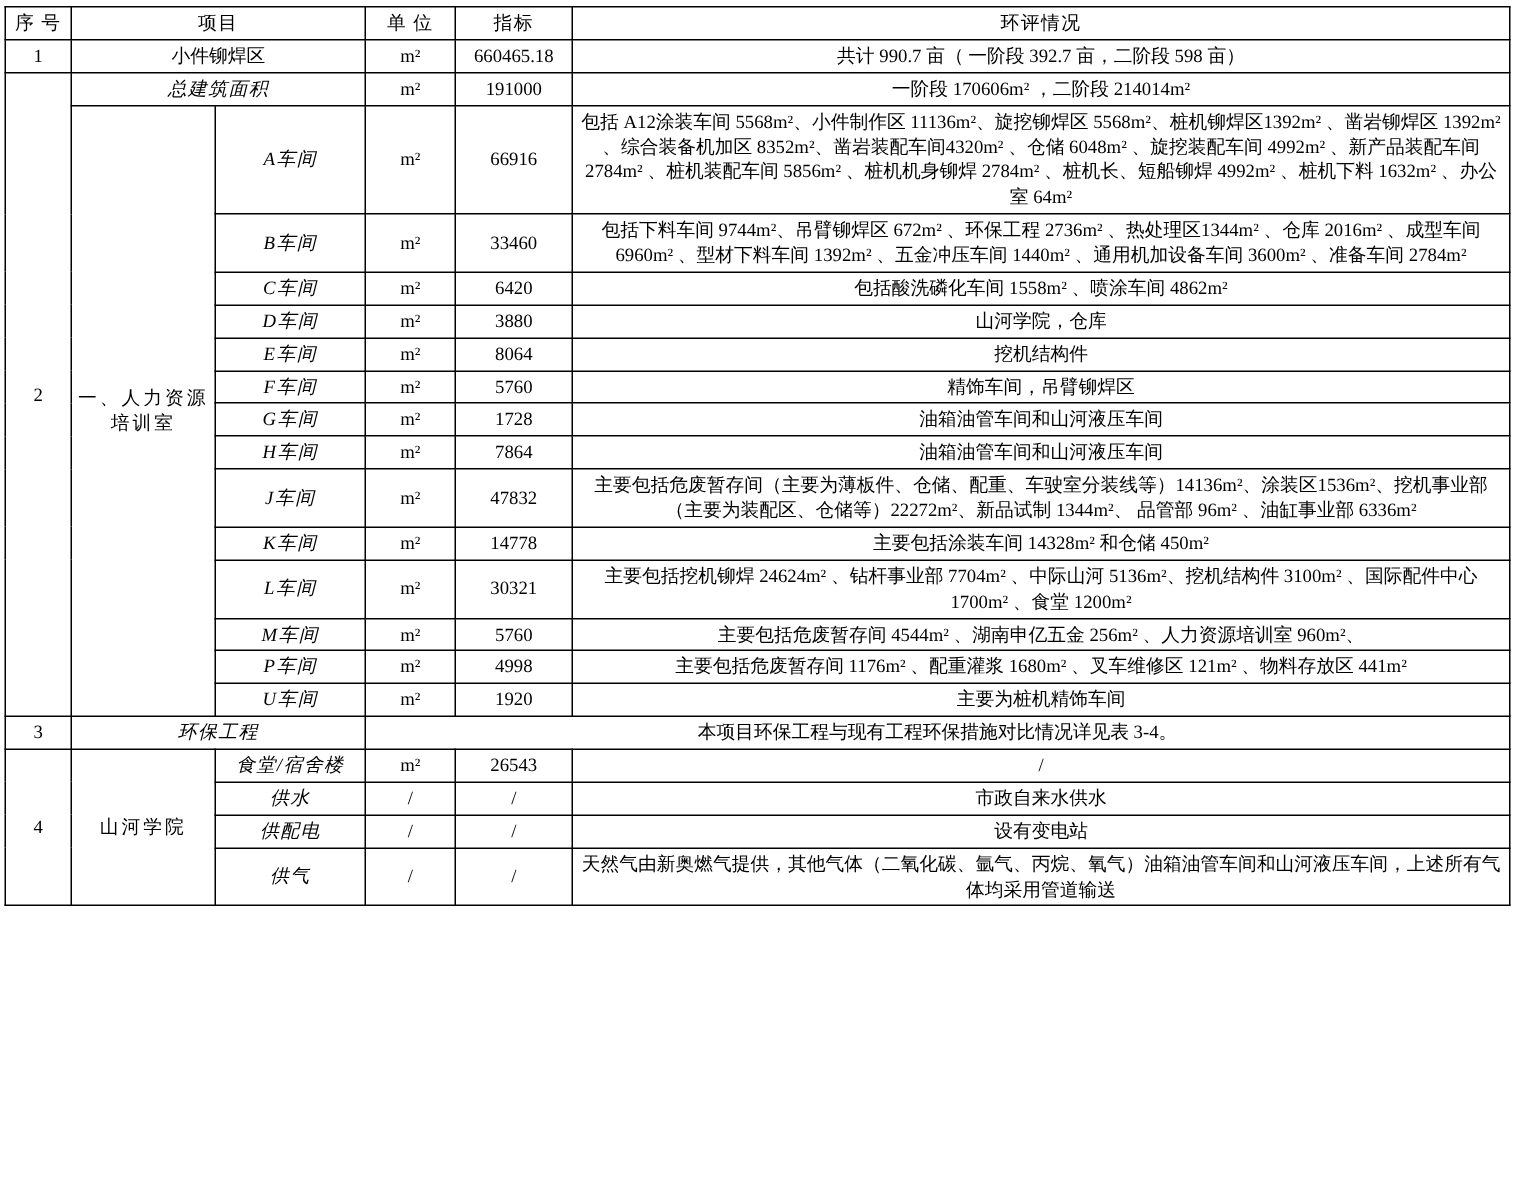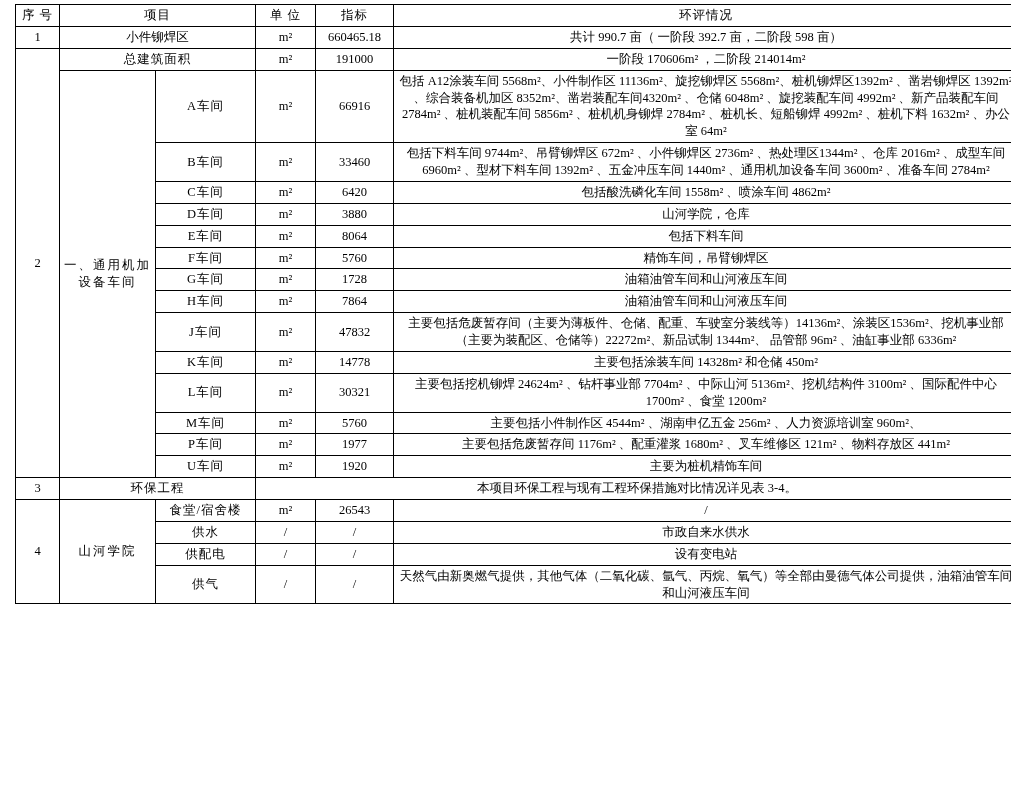--- a/index.html
+++ b/index.html
@@ -8,21 +8,21 @@
     background: #ffffff;
   }
   body {
     font-family: "Liberation Serif", "DejaVu Serif", serif;
     color: #000000;
     width: 1011px;
   }
   .sheet {
     width: 1011px;
     box-sizing: border-box;
-    padding: 4px 3px 3px 15px;
+    padding: 4px 3px 3px 3px;
   }
   table.main {
     border-collapse: collapse;
     table-layout: fixed;
     width: 1004px;
     margin: 0;
   }
   table.main td, table.main th {
     border: 1px solid #000000;
     padding: 2px 3px;
@@ -51,20 +51,21 @@
     line-height: 1.55;
     padding: 4px 6px;
   }
   .desc-left {
     text-align: justify;
     text-align-last: center;
   }
   .sub-name {
     font-size: 12.5px;
     letter-spacing: 1px;
+    font-style: italic;
   }
   .unit {
     font-size: 11.5px;
   }
   .num {
     font-size: 12.5px;
   }
   .spanlabel {
     font-size: 13px;
     line-height: 1.6;
@@ -104,53 +105,53 @@
 
       <tr>
         <td rowspan="15" class="big">2</td>
         <td colspan="2" class="sub-name">总建筑面积</td>
         <td class="unit">m²</td>
         <td class="num">191000</td>
         <td class="desc">一阶段  170606m²  ，二阶段  214014m²</td>
       </tr>
 
       <tr>
-        <td rowspan="14" class="spanlabel">一、通用机加设备车间</td>
+        <td rowspan="14" class="spanlabel">一、人力资源培训室</td>
         <td class="sub-name">A车间</td>
         <td class="unit">m²</td>
         <td class="num">66916</td>
         <td class="desc desc-left">包括  A12涂装车间  5568m²、小件制作区  11136m²、旋挖铆焊区  5568m²、桩机铆焊区1392m²  、凿岩铆焊区  1392m²  、综合装备机加区  8352m²、凿岩装配车间4320m²  、仓储  6048m²  、旋挖装配车间  4992m²  、新产品装配车间  2784m²  、桩机装配车间  5856m²  、桩机机身铆焊  2784m²  、桩机长、短船铆焊  4992m²  、桩机下料  1632m²  、办公室  64m²</td>
       </tr>
 
       <tr>
         <td class="sub-name">B车间</td>
         <td class="unit">m²</td>
         <td class="num">33460</td>
-        <td class="desc desc-left">包括下料车间  9744m²、吊臂铆焊区  672m²  、小件铆焊区  2736m²  、热处理区1344m²  、仓库  2016m²  、成型车间  6960m²  、型材下料车间  1392m²  、五金冲压车间  1440m²  、通用机加设备车间  3600m²  、准备车间  2784m²</td>
+        <td class="desc desc-left">包括下料车间  9744m²、吊臂铆焊区  672m²  、环保工程  2736m²  、热处理区1344m²  、仓库  2016m²  、成型车间  6960m²  、型材下料车间  1392m²  、五金冲压车间  1440m²  、通用机加设备车间  3600m²  、准备车间  2784m²</td>
       </tr>
 
       <tr>
         <td class="sub-name">C车间</td>
         <td class="unit">m²</td>
         <td class="num">6420</td>
         <td class="desc">包括酸洗磷化车间  1558m²  、喷涂车间  4862m²</td>
       </tr>
 
       <tr>
         <td class="sub-name">D车间</td>
         <td class="unit">m²</td>
         <td class="num">3880</td>
         <td class="desc">山河学院，仓库</td>
       </tr>
 
       <tr>
         <td class="sub-name">E车间</td>
         <td class="unit">m²</td>
         <td class="num">8064</td>
-        <td class="desc">包括下料车间</td>
+        <td class="desc">挖机结构件</td>
       </tr>
 
       <tr>
         <td class="sub-name">F车间</td>
         <td class="unit">m²</td>
         <td class="num">5760</td>
         <td class="desc">精饰车间，吊臂铆焊区</td>
       </tr>
 
       <tr>
@@ -185,27 +186,27 @@
         <td class="sub-name">L车间</td>
         <td class="unit">m²</td>
         <td class="num">30321</td>
         <td class="desc desc-left">主要包括挖机铆焊  24624m²  、钻杆事业部  7704m²  、中际山河  5136m²、挖机结构件  3100m²  、国际配件中心  1700m²  、食堂  1200m²</td>
       </tr>
 
       <tr>
         <td class="sub-name">M车间</td>
         <td class="unit">m²</td>
         <td class="num">5760</td>
-        <td class="desc">主要包括小件制作区  4544m²  、湖南申亿五金  256m²  、人力资源培训室  960m²、</td>
+        <td class="desc">主要包括危废暂存间  4544m²  、湖南申亿五金  256m²  、人力资源培训室  960m²、</td>
       </tr>
 
       <tr>
         <td class="sub-name">P车间</td>
         <td class="unit">m²</td>
-        <td class="num">1977</td>
+        <td class="num">4998</td>
         <td class="desc desc-left">主要包括危废暂存间  1176m²  、配重灌浆  1680m²  、叉车维修区  121m²  、物料存放区  441m²</td>
       </tr>
 
       <tr>
         <td class="sub-name">U车间</td>
         <td class="unit">m²</td>
         <td class="num">1920</td>
         <td class="desc">主要为桩机精饰车间</td>
       </tr>
 
@@ -235,17 +236,17 @@
         <td class="sub-name">供配电</td>
         <td class="unit">/</td>
         <td class="num">/</td>
         <td class="desc">设有变电站</td>
       </tr>
 
       <tr>
         <td class="sub-name">供气</td>
         <td class="unit">/</td>
         <td class="num">/</td>
-        <td class="desc desc-left">天然气由新奥燃气提供，其他气体（二氧化碳、氩气、丙烷、氧气）等全部由曼德气体公司提供，油箱油管车间和山河液压车间</td>
+        <td class="desc desc-left">天然气由新奥燃气提供，其他气体（二氧化碳、氩气、丙烷、氧气）油箱油管车间和山河液压车间，上述所有气体均采用管道输送</td>
       </tr>
     </tbody>
   </table>
 </div>
 
 </body></html>

